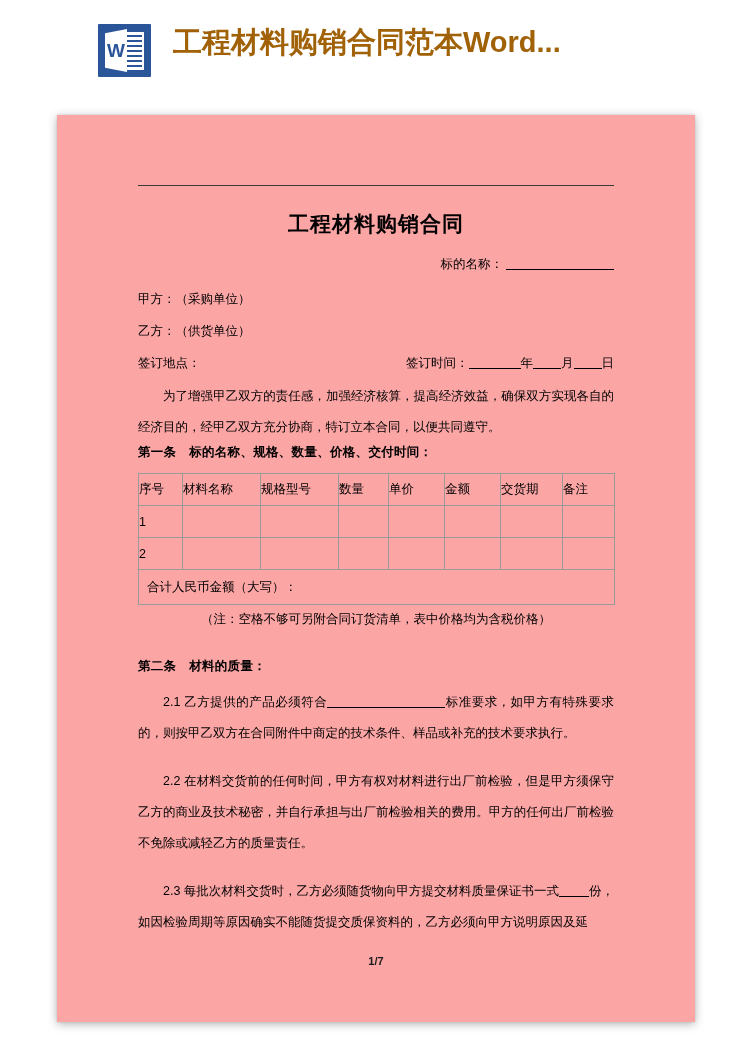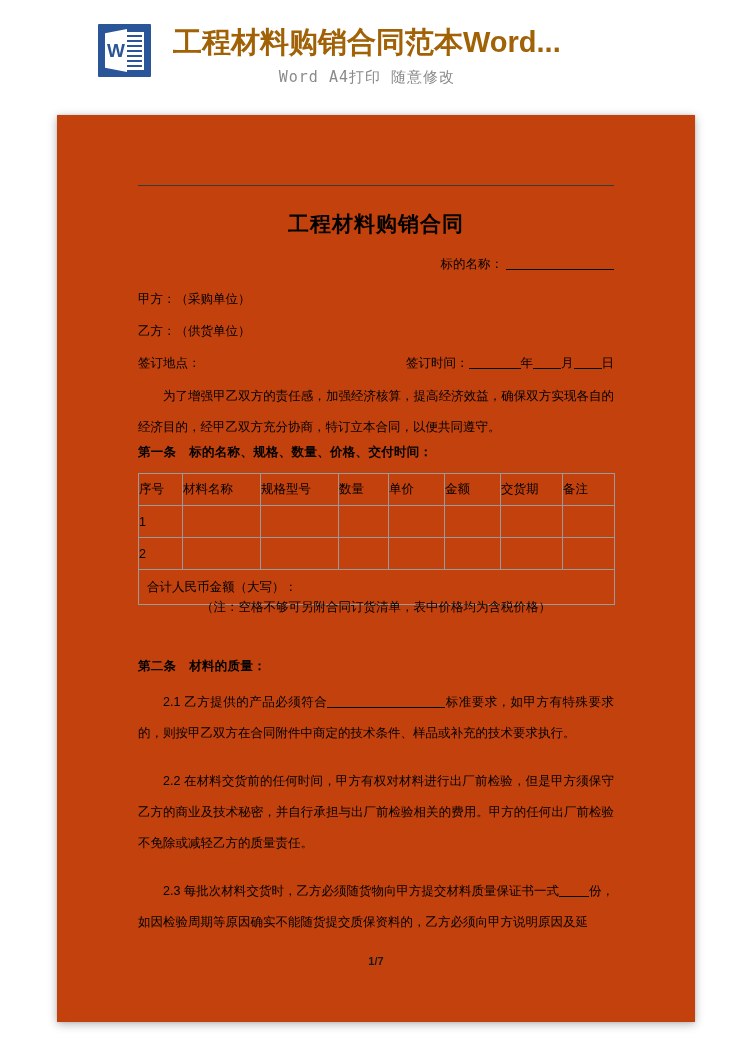--- a/index.html
+++ b/index.html
@@ -104,21 +104,21 @@
     width: 638px;
     height: 907px;
     background: #ffffff;
     box-shadow: 0 2px 9px rgba(0,0,0,0.30), 0 0 2px rgba(0,0,0,0.12);
   }
   .page {
     position: absolute;
     left: 0; top: 0;
     width: 638px;
     height: 907px;
-    background: #c2410c;
+    background: #fca5a5;
     overflow: hidden;
   }
   .doc-body {
     position: absolute;
     left: 81px;
     top: 0;
     width: 476px;
     color: #000000;
   }
 
@@ -184,21 +184,21 @@
     left: 0;
     width: 476px;
     font-size: 12.5px;
     font-weight: 700;
     letter-spacing: 0.3px;
   }
 
   .para-intro   { top: 266px; }
   .clause-1     { top: 329px; }
   .tbl-wrap     { position: absolute; left: 0; top: 358px; width: 476px; }
-  .note         { top: 484px; font-family: Liberation Mono, monospace; }
+  .note         { top: 496px; font-family: Liberation Mono, monospace; }
   .clause-2     { top: 543px; }
   .para-21      { top: 572px; }
   .para-22      { top: 651px; }
   .para-23      { top: 761px; }
 
   table.mat {
     border-collapse: collapse;
     width: 476px;
     table-layout: fixed;
   }
@@ -260,21 +260,20 @@
           <i></i>
           <i></i>
           <i></i>
       </div>
       <div class="wflap"></div>
       <div class="wletter">W</div>
     </div>
 
     <div class="header-text">
       <div class="header-title">工程材料购销合同范本Word...</div>
-      <div class="header-sub">Word A4打印 随意修改</div>
     </div>
 
   </div>
 </div>
 
 <div class="page-shadow">
 <div class="page">
   <div class="doc-body">
 
     <div class="top-rule"></div>

